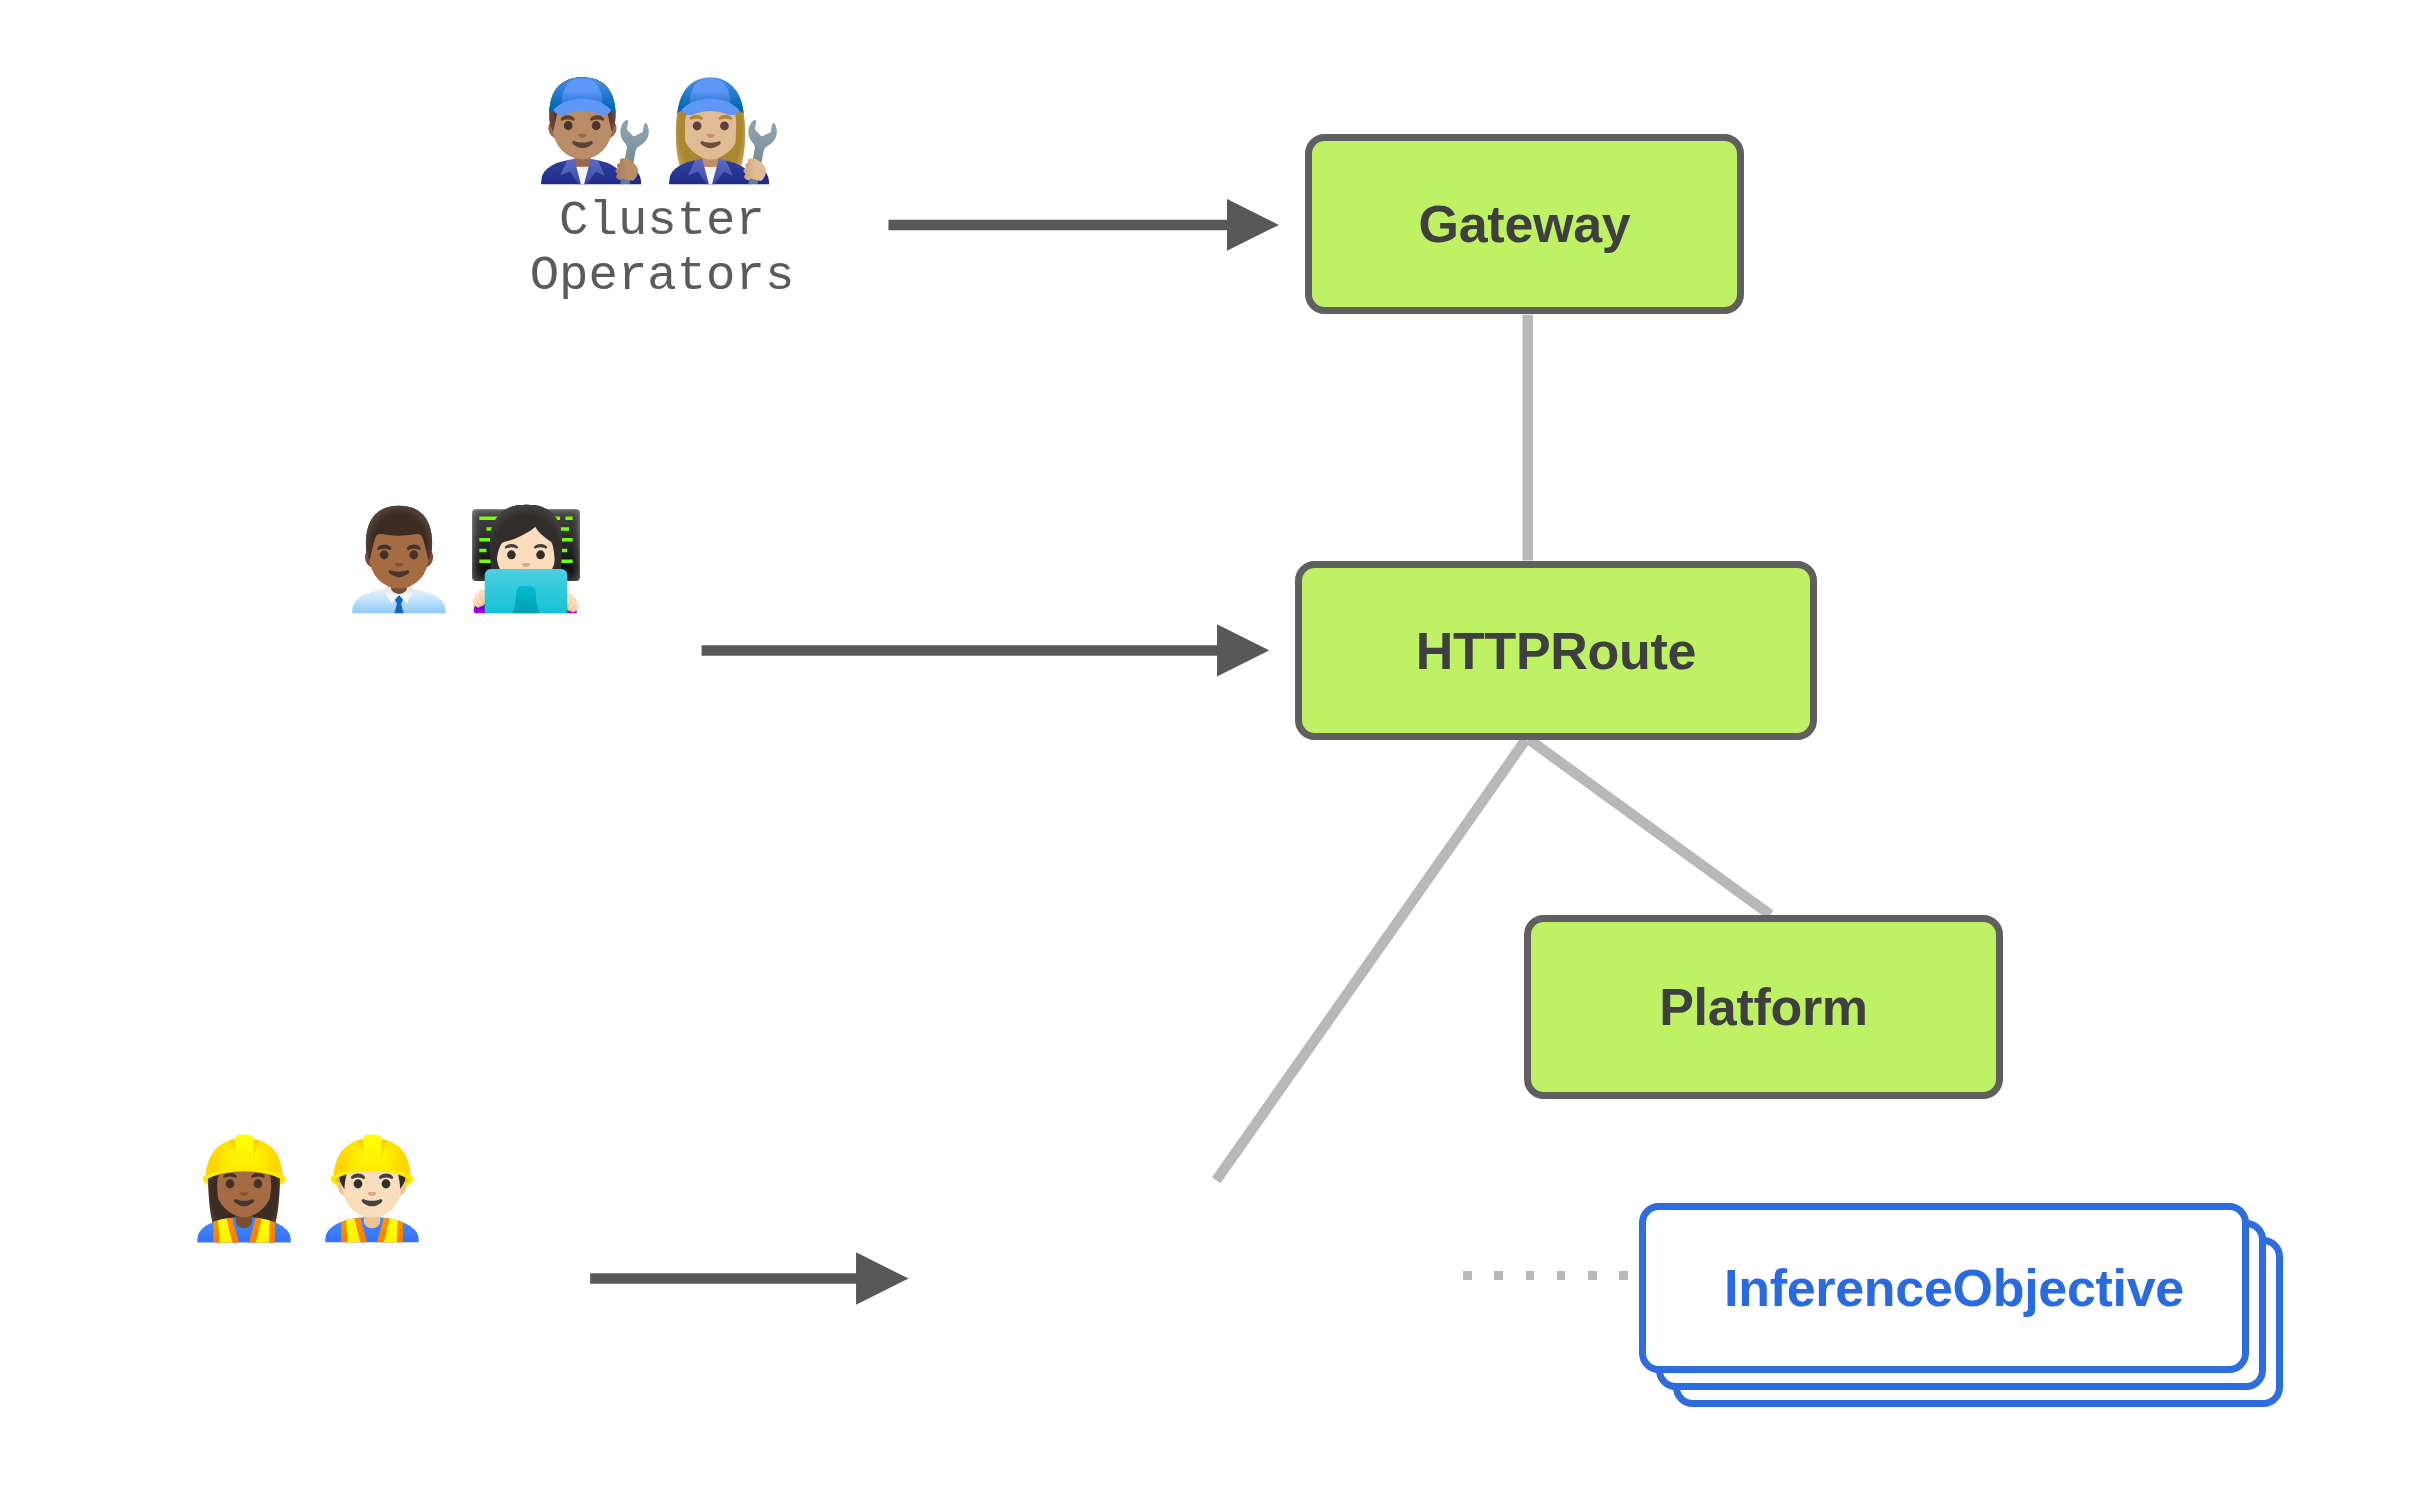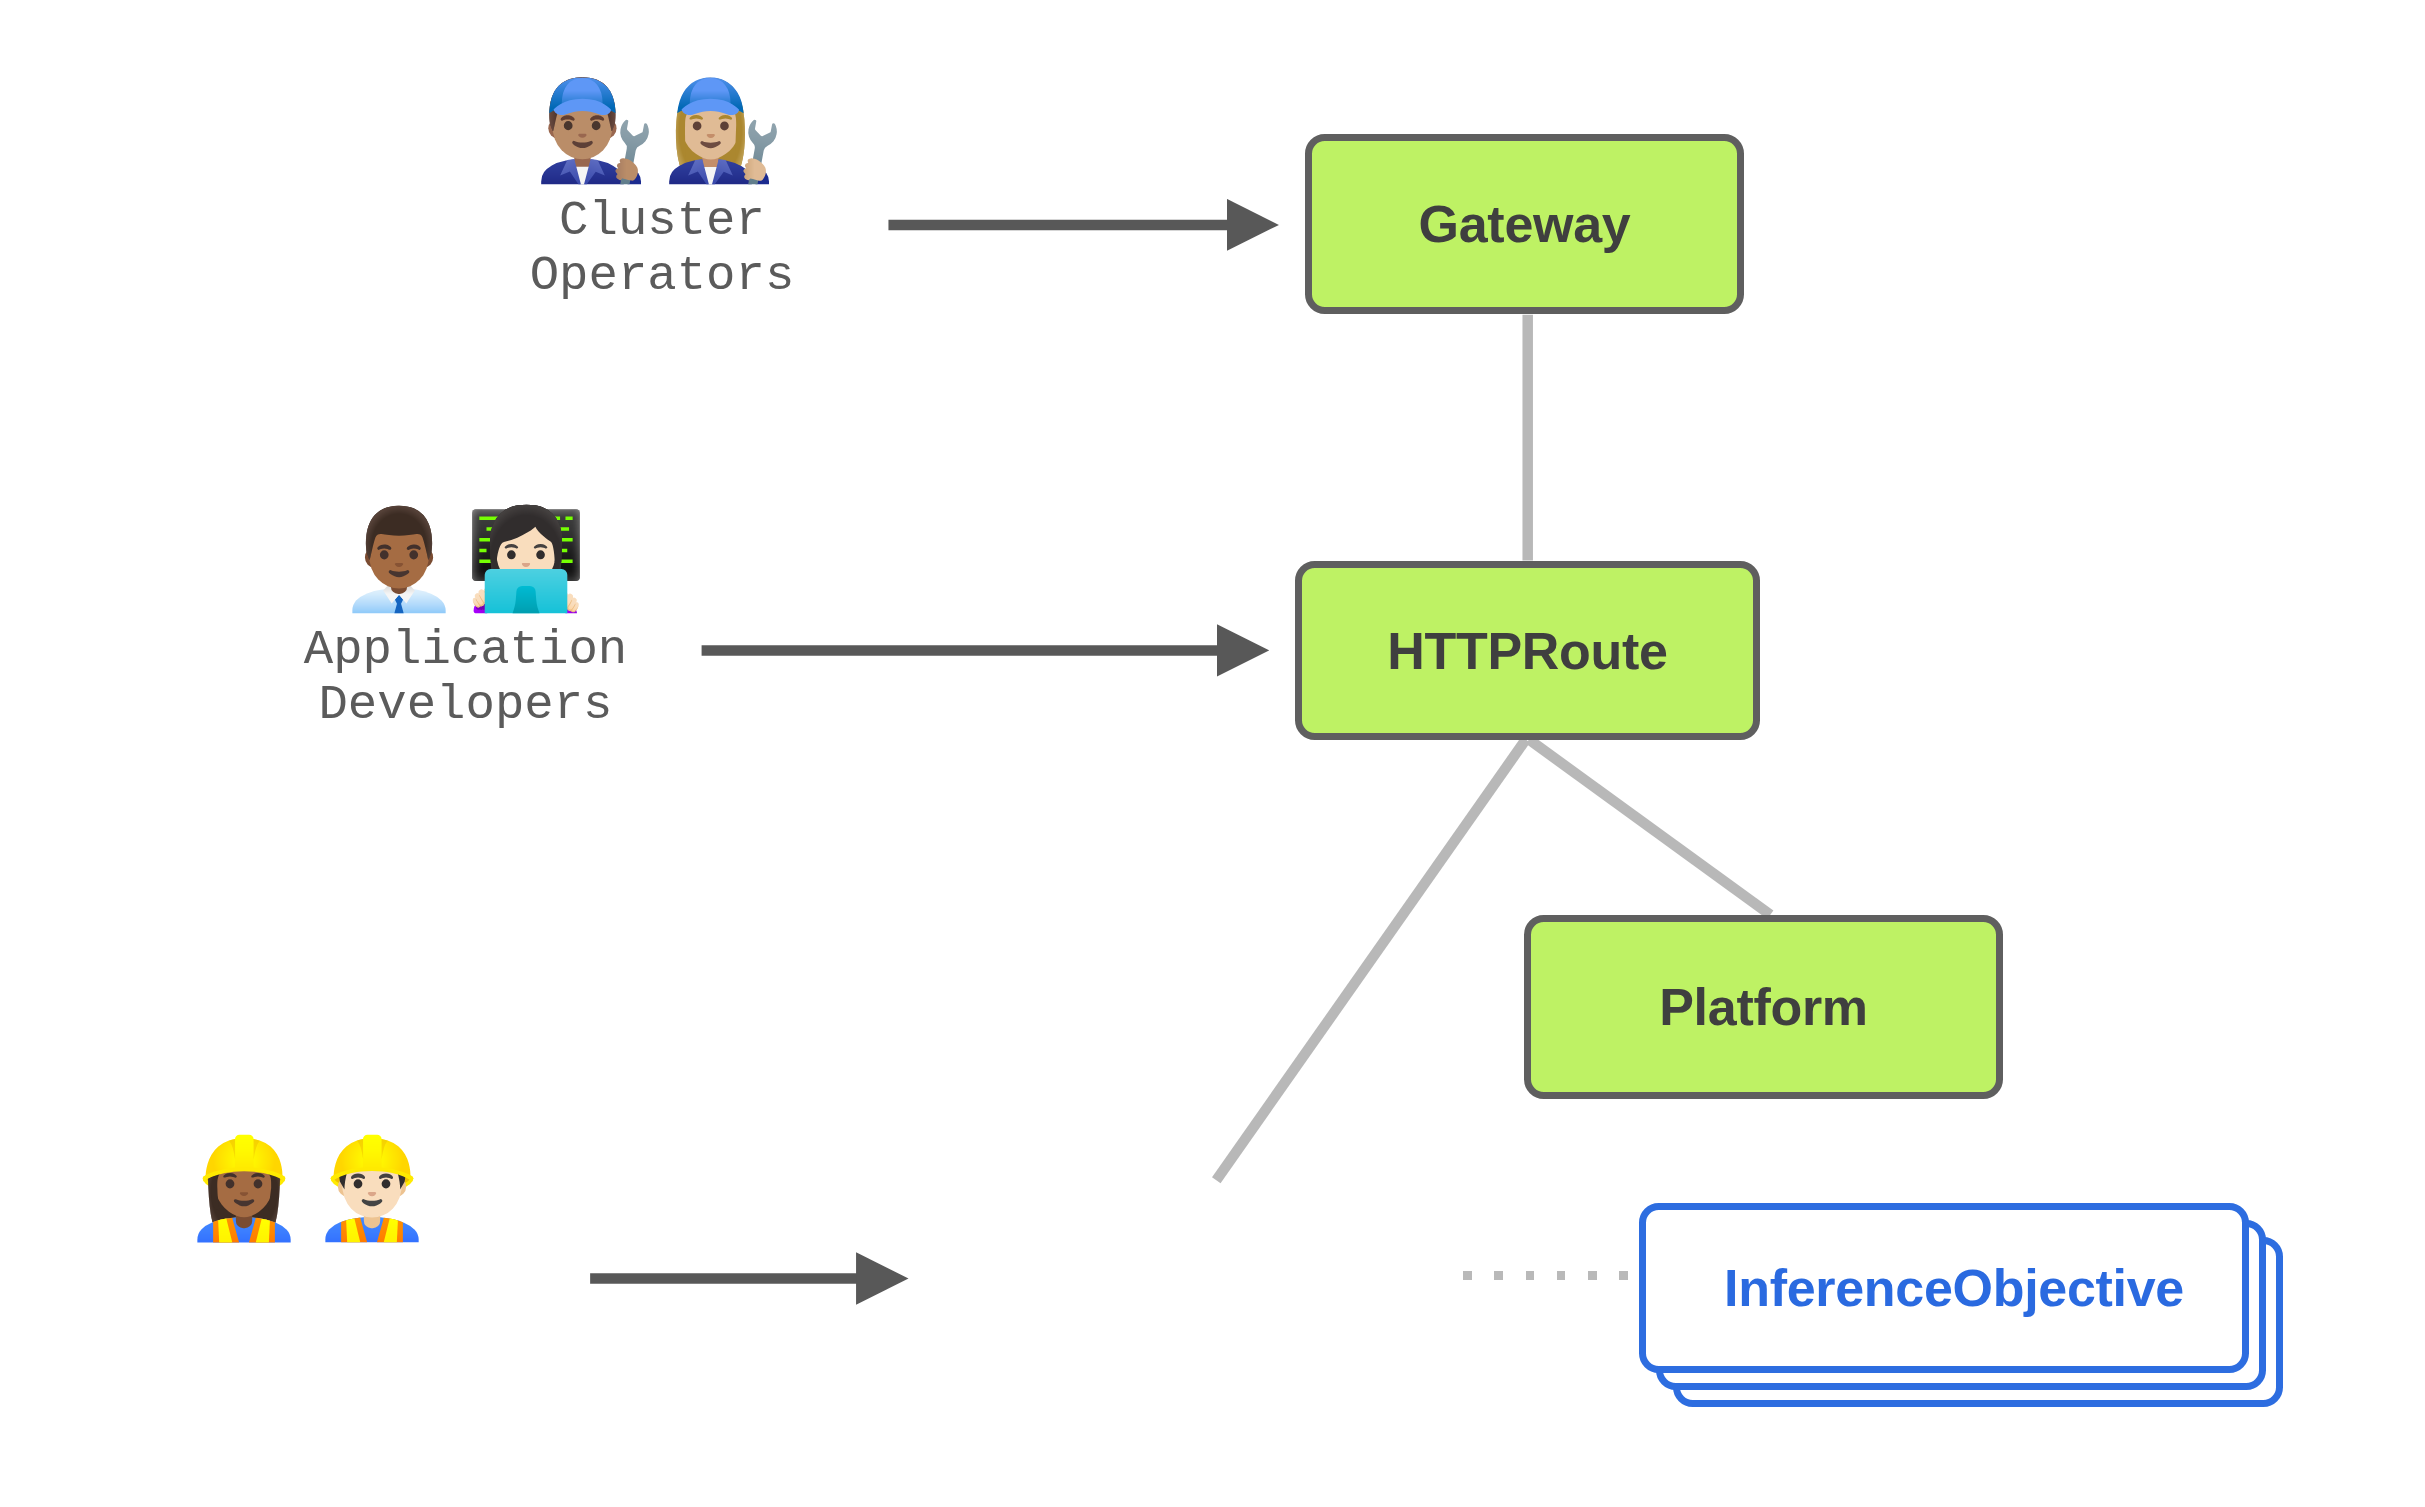--- a/index.html
+++ b/index.html
@@ -139,33 +139,31 @@
   </svg>
 
   <div class="persona" style="left:498px; top:79px; width:328px;">
     <div class="persona-emoji">👨🏽‍🔧👩🏼‍🔧</div>
     <div class="persona-label">Cluster
 Operators</div>
   </div>
 
   <div class="persona" style="left:295px; top:508px; width:341px;">
     <div class="persona-emoji">👨🏾‍💼👩🏻‍💻</div>
-    <div class="persona-label">Application
-Developers</div>
   </div>
 
   <div class="persona" style="left:85px; top:1137px; width:452px;">
     <div class="persona-emoji">👷🏾‍♀️👷🏻‍♂️</div>
   </div>
 
   <div class="node node-gray" style="left:1305px; top:134px; width:439px; height:180px;">
     <span class="node-label">Gateway</span>
   </div>
 
-  <div class="node node-gray" style="left:1295px; top:561px; width:465px; height:179px;">
+  <div class="node node-gray" style="left:1295px; top:561px; width:522px; height:179px;">
     <span class="node-label">HTTPRoute</span>
   </div>
 
   <div class="node node-gray" style="left:1524px; top:915px; width:479px; height:184px;">
     <span class="node-label">Platform</span>
   </div>
 
 
   <div class="stack" style="left:1639px; top:1203px; width:656px; height:197px;">
     <div class="stack-layer" style="left:34px; top:34px; width:610px; height:170px;"></div>

